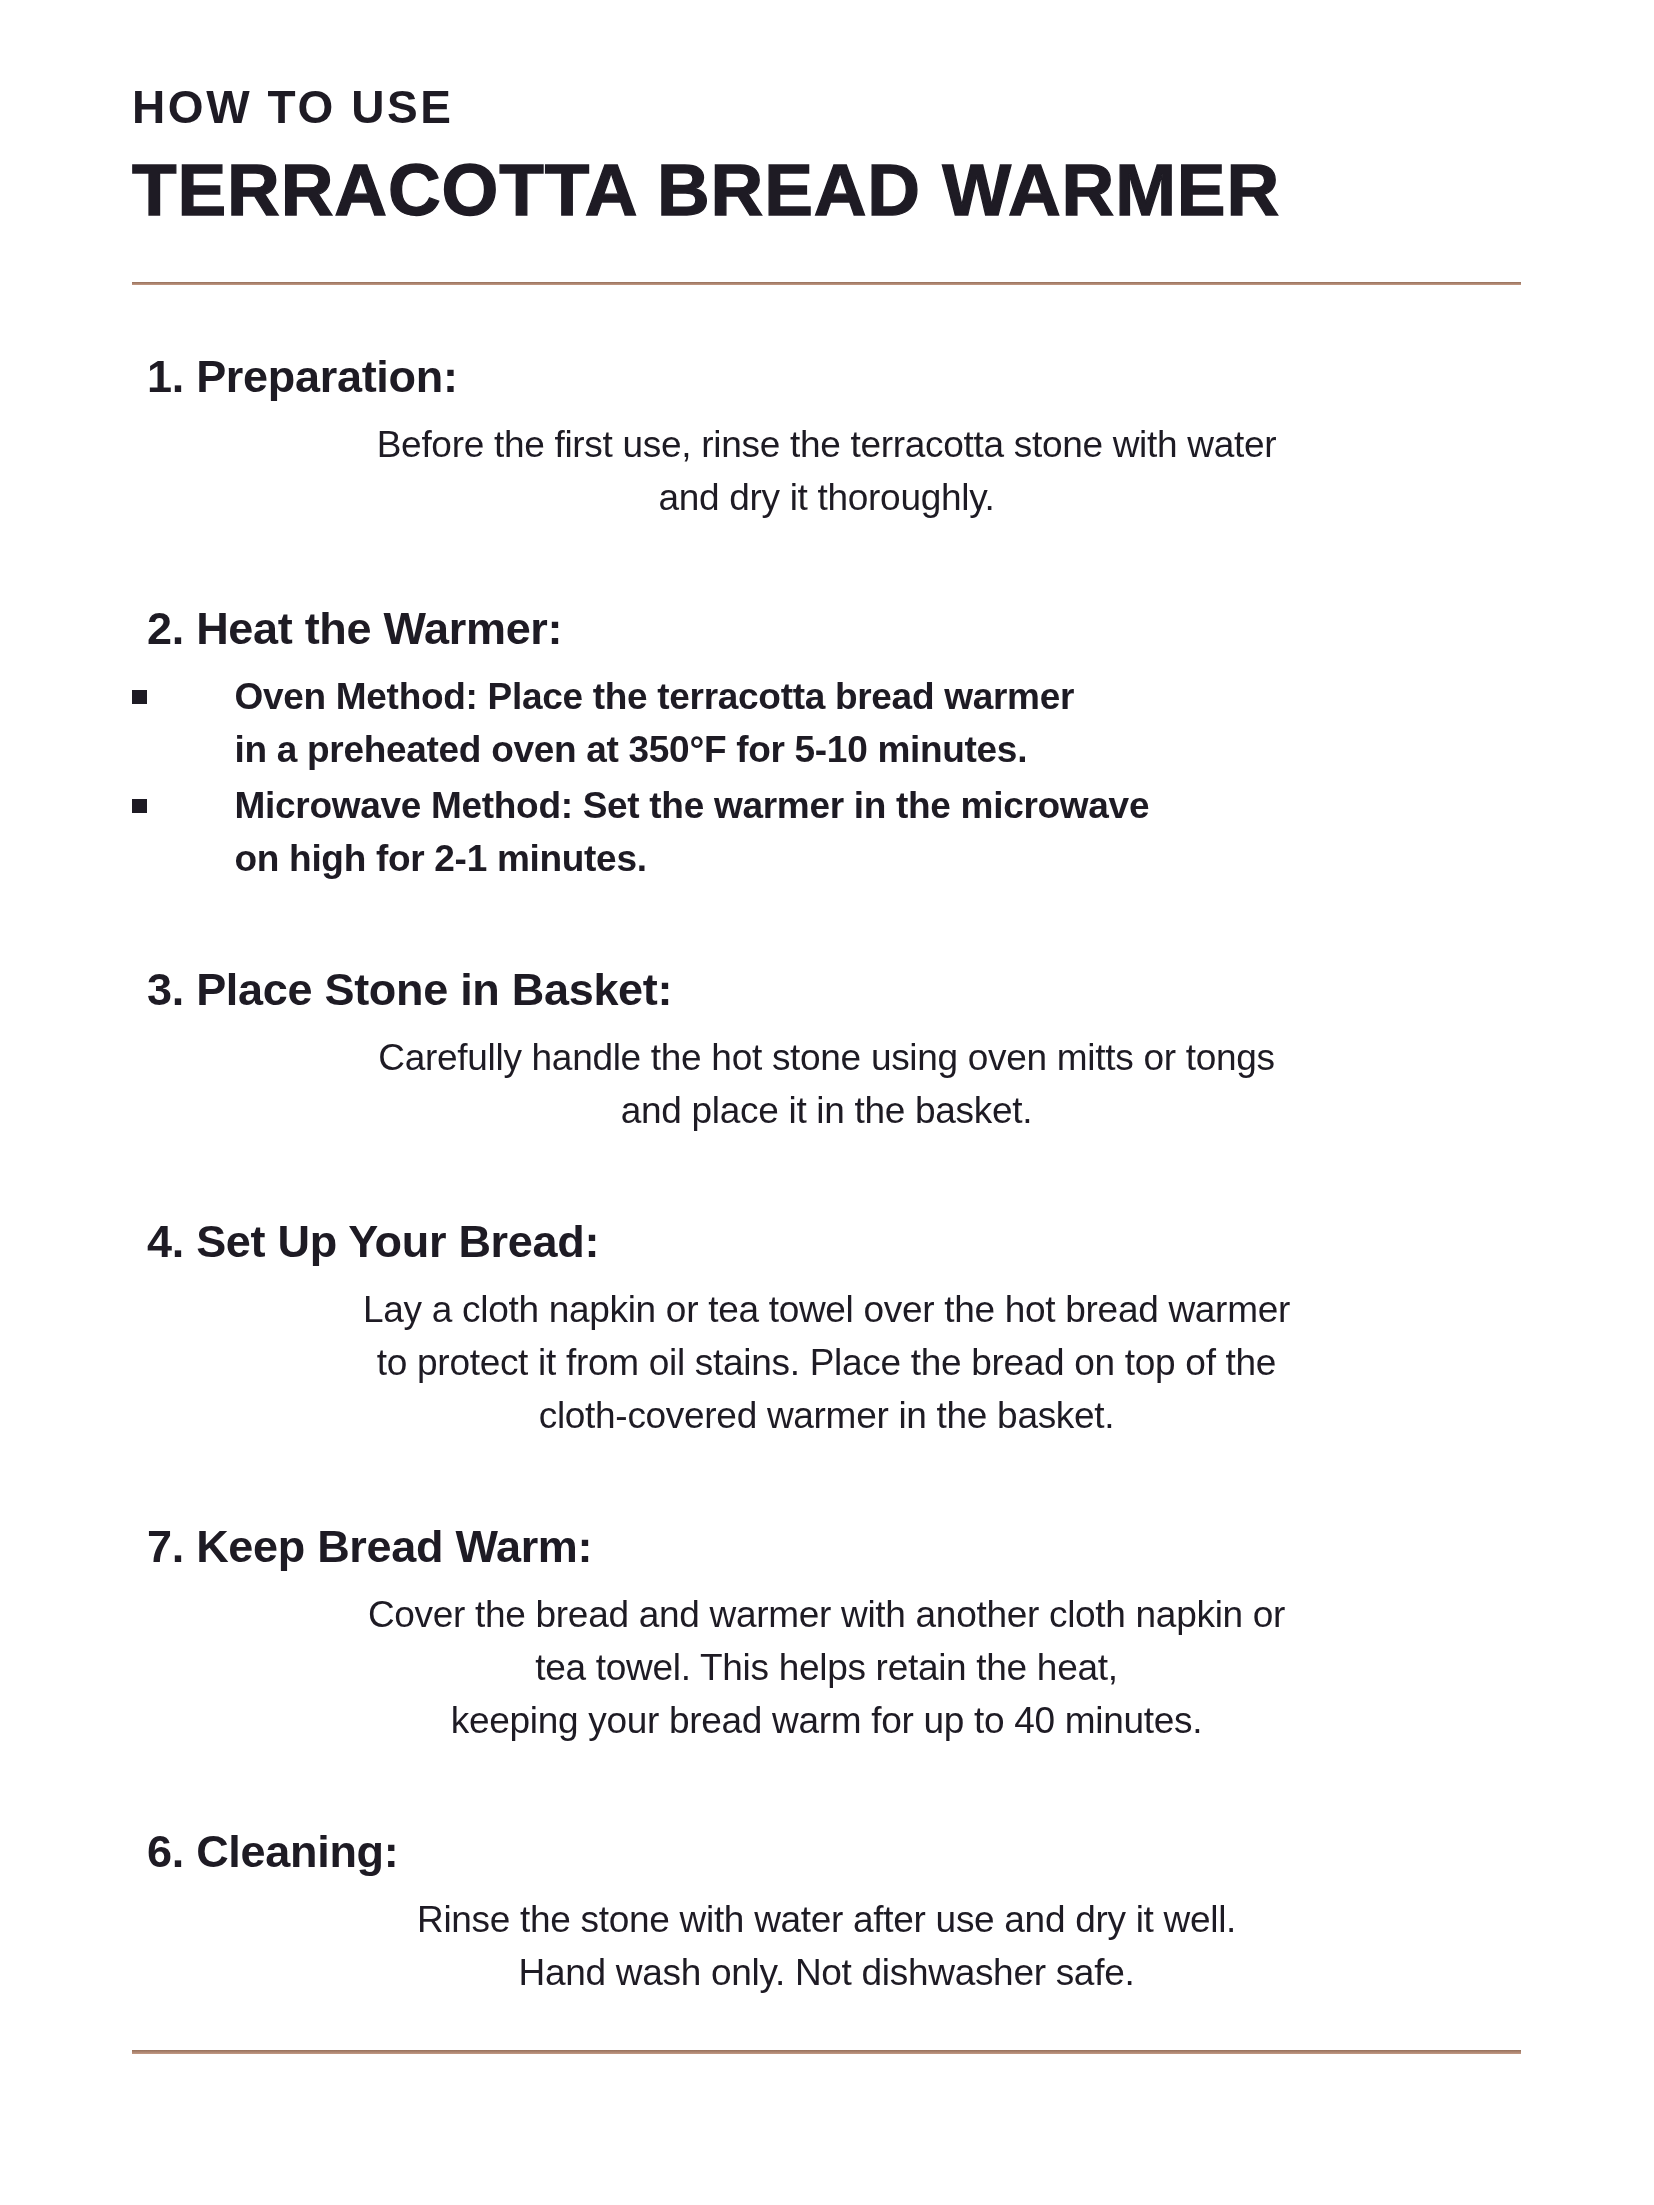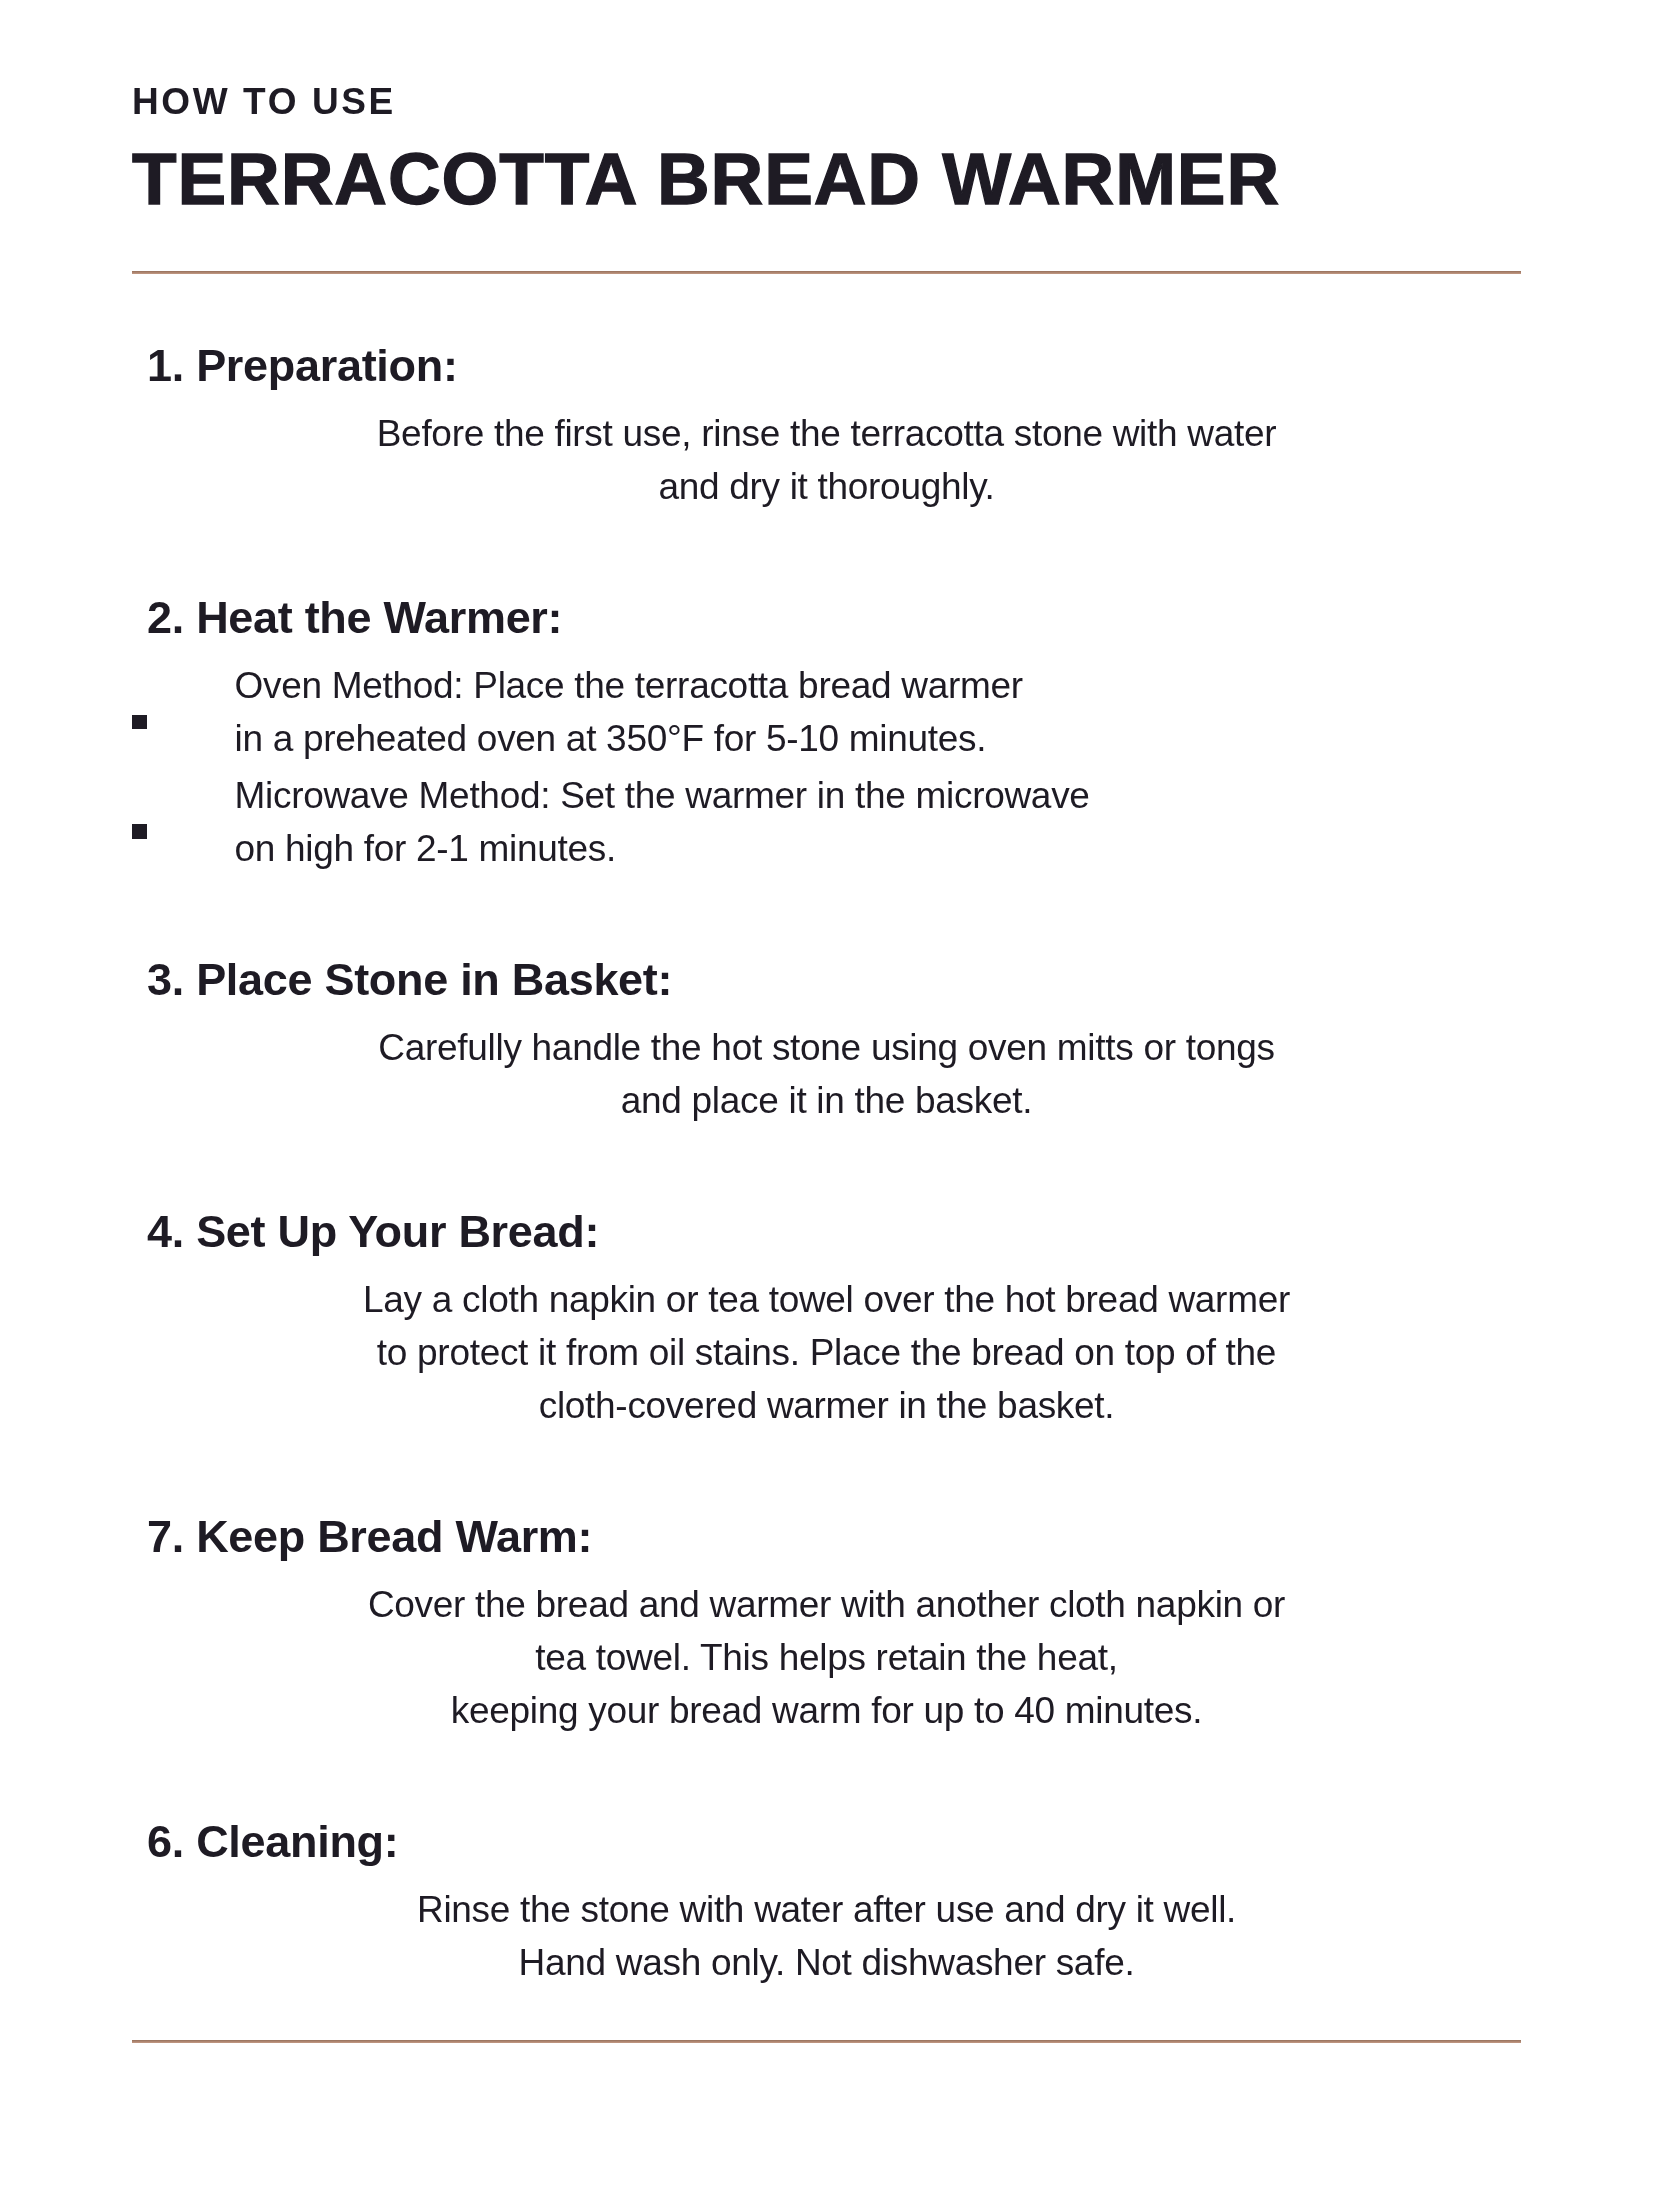--- a/index.html
+++ b/index.html
@@ -16,21 +16,21 @@
     -webkit-font-smoothing: antialiased;
   }
   .page {
     box-sizing: border-box;
     width: 1654px;
     height: 2205px;
     padding: 49px 133px 0 132px;
   }
   
   .eyebrow {
-    font-size: 37px;
+    font-size: 46px;
     font-weight: 700;
     letter-spacing: 2.6px;
     line-height: 1.18;
     margin: 31px 0 0 0;
   }
   .main-title {
     font-size: 73px;
     font-weight: 700;
     letter-spacing: 0.9px;
     line-height: 1.16;
@@ -69,22 +69,23 @@
     text-align: center;
   }
   
   .bullet-list {
     margin: 0;
     padding: 0;
     list-style: none;
   }
   .bullet-item {
     display: flex;
-    align-items: center;
+    align-items: flex-start;
     margin: 3.4px 0 0 0;
+    font-weight: bold;
   }
   .bullet-marker {
     flex: 0 0 auto;
     width: 14.5px;
     height: 14.5px;
     margin-top: 19.6px;
     background: #1e1b24;
   }
   .bullet-text {
     margin-left: 88px;

